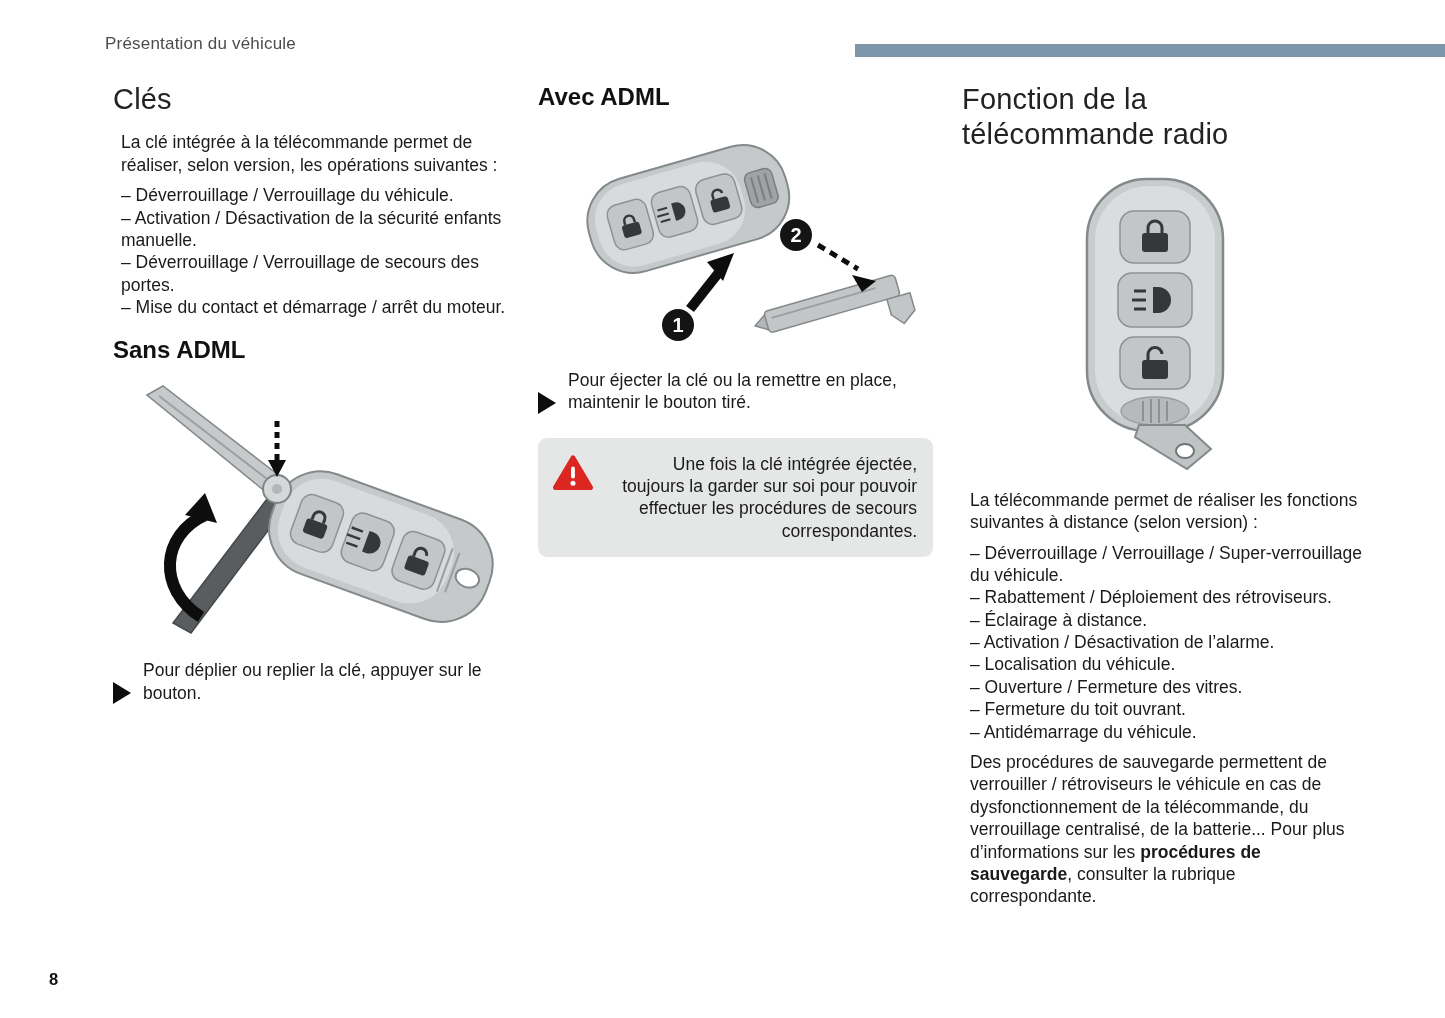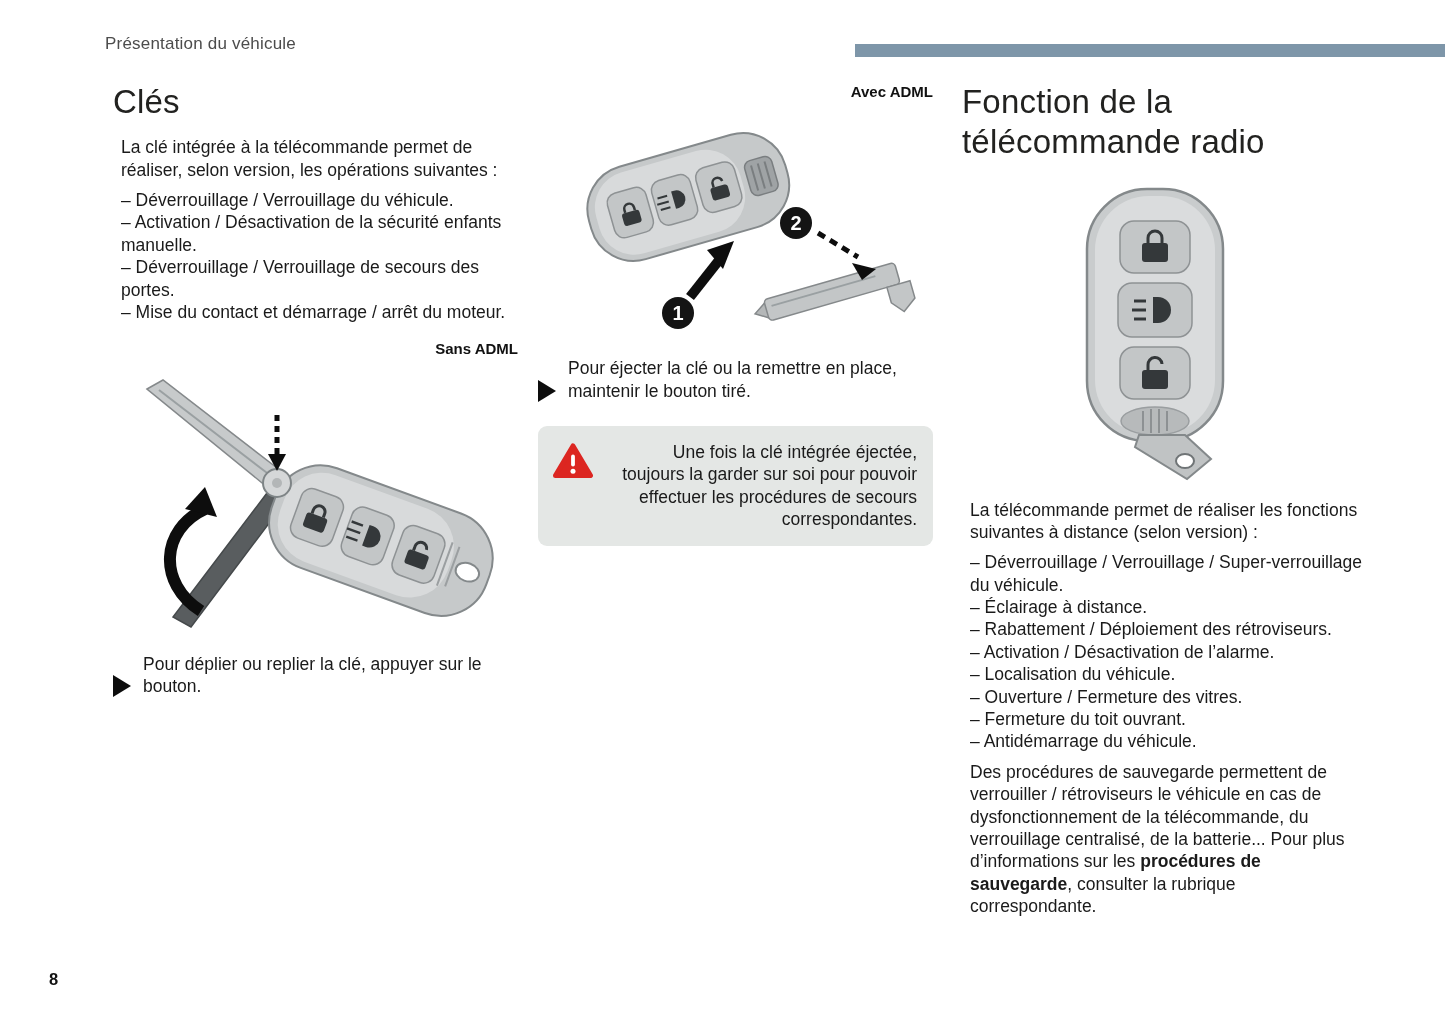--- a/index.html
+++ b/index.html
@@ -20,25 +20,25 @@
     position: absolute; left: 855px; top: 44px;
     width: 590px; height: 13px; background: #7e96a9;
   }
 
   .col { position: absolute; font-size: 17.5px; line-height: 1.28; color: #1a1a1a; }
   .col-left  { left: 113px; top: 82px;  width: 405px; }
   .col-mid   { left: 538px; top: 82px;  width: 395px; }
   .col-right { left: 962px; top: 82px;  width: 412px; }
 
   .title {
-    font-size: 33px; font-weight: 400; color: #222220;
+    font-size: 29px; font-weight: 400; color: #222220;
     line-height: 1.22; margin: 0 0 14px 0; letter-spacing: 0.2px;
   }
   .body { margin: 8px; }
-  .subhead { font-size: 15px; font-weight: 700; margin: 16px 0 4px 0; color: #111; text-align: right; }
+  .subhead { font-size: 24px; font-weight: 700; margin: 16px 0 4px 0; color: #111; }
   .mid-subhead { margin-top: 0; }
 
   .illus { display: block; }
   .illus-left  { margin: 16px 0 6px -4px; }
   .illus-mid   { margin: 10px 0 4px 0; }
   .illus-right { margin: 20px 0 16px 73px; }
 
   .bullet { display: flex; gap: 12px; margin-top: 16px; align-items: flex-end; }
   .tri {
     width: 0; height: 0; flex: none; margin-top: 1px;
@@ -252,22 +252,22 @@
 
       <g>
         <path d="M104 252 L150 252 L176 276 L152 296 L100 264 Z" fill="#c0c3c4" stroke="#84898b" stroke-width="2"></path>
         <ellipse cx="150" cy="278" rx="9" ry="7" fill="#ffffff" stroke="#6f7476" stroke-width="2"></ellipse>
       </g>
     </svg>
 
     <p class="body">La télécommande permet de réaliser les fonctions suivantes à distance (selon version) :</p>
     <div class="body">
       <div>– Déverrouillage / Verrouillage / Super-verrouillage du véhicule.</div>
+      <div>– Rabattement / Déploiement des rétroviseurs.</div>
       <div>– Éclairage à distance.</div>
-      <div>– Rabattement / Déploiement des rétroviseurs.</div>
       <div>– Activation / Désactivation de l’alarme.</div>
       <div>– Localisation du véhicule.</div>
       <div>– Ouverture / Fermeture des vitres.</div>
       <div>– Fermeture du toit ouvrant.</div>
       <div>– Antidémarrage du véhicule.</div>
     </div>
     <p class="body"><span>Des procédures de sauvegarde permettent de verrouiller / rétroviseurs le véhicule en cas de dysfonctionnement de la télécommande, du verrouillage centralisé, de la batterie... Pour plus d’informations sur les </span><strong>procédures de sauvegarde</strong><span>, consulter la rubrique correspondante.</span></p>
   </section>
 
   <span class="page-number">8</span>

